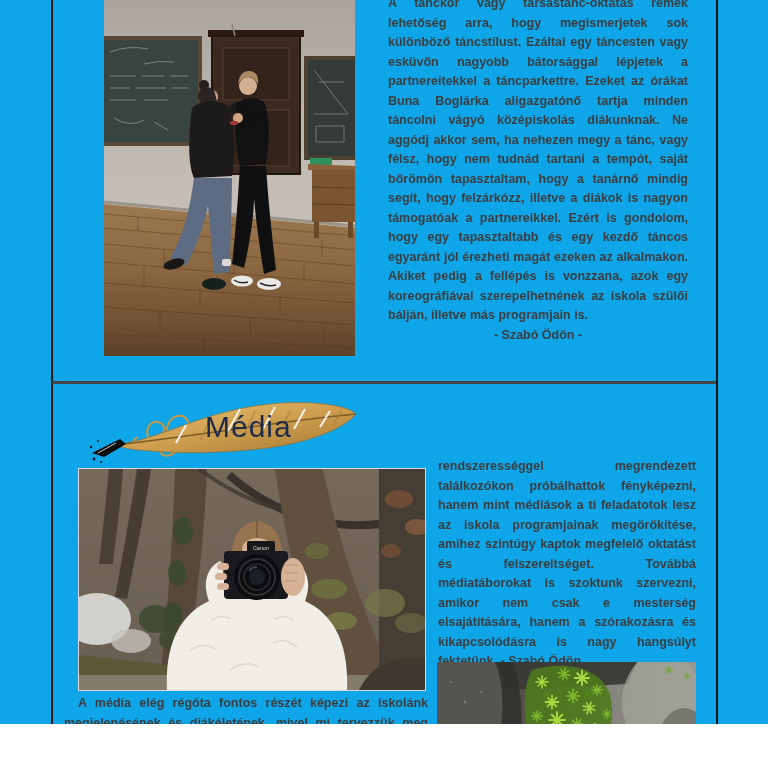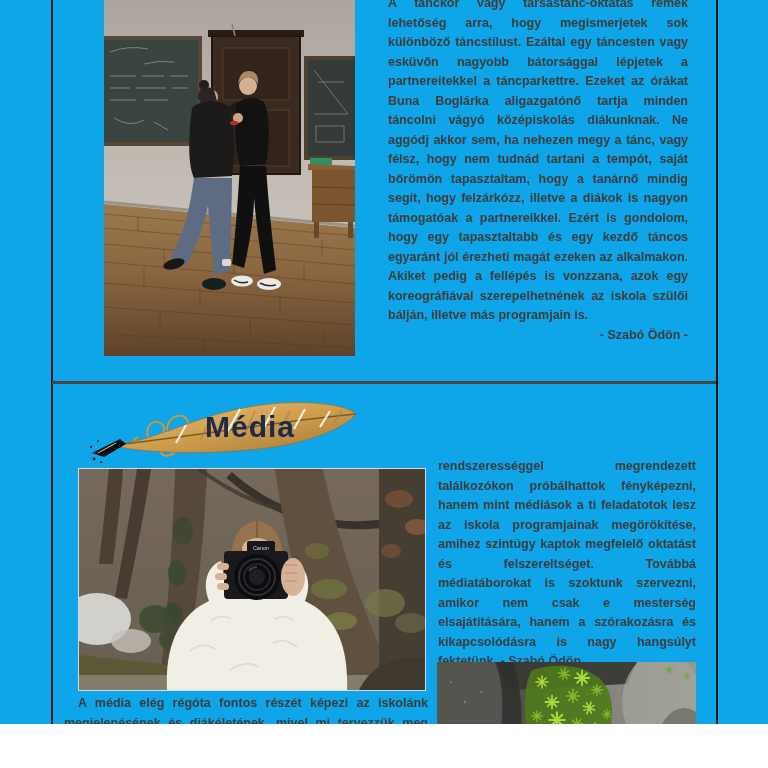--- a/index.html
+++ b/index.html
@@ -8,28 +8,28 @@
 
   .vborder{position:absolute;top:0;bottom:0;width:2px;background:#161616;}
   .vborder.left{left:51px;}
   .vborder.right{left:716px;}
 
   .divider{position:absolute;left:52px;width:664px;top:381px;height:3px;background:#454545;}
 
   .body-text{font-weight:bold;color:#3d3d3d;font-size:12.5px;line-height:19.5px;
              text-align:justify;margin:0;}
   .sig{font-weight:bold;color:#3d3d3d;font-size:12.5px;line-height:19.5px;
-       text-align:right;margin:0;}
+       text-align:center;margin:0;}
 
   #dance-photo{position:absolute;left:104px;top:0;width:251px;height:356px;}
   #dance-text{position:absolute;left:388px;top:-6px;width:300px;height:372px;overflow:hidden;}
 
   #media-heading-wrap{position:absolute;left:90px;top:397px;width:285px;height:66px;}
   #media-heading-wrap h2{position:absolute;left:115px;top:14px;margin:0;
-      font-size:30px;line-height:32px;font-weight:bold;color:#1c2b4a;letter-spacing:1px;}
+      font-size:30px;line-height:32px;font-weight:normal;color:#1c2b4a;letter-spacing:1px;}
 
   #girl-photo{position:absolute;left:79px;top:469px;width:346px;height:221px;
       outline:1px solid #d9d9d9;}
   #media-right-text{position:absolute;left:438px;top:457px;width:258px;height:218px;overflow:hidden;}
   #moss-photo{position:absolute;left:437px;top:662px;width:259px;height:106px;}
   #bottom-left-text{position:absolute;left:64px;top:694px;width:364px;height:74px;overflow:hidden;}
   #bottom-left-text p{text-indent:14px;}
   svg{display:block;}
 </style>
 </head>

